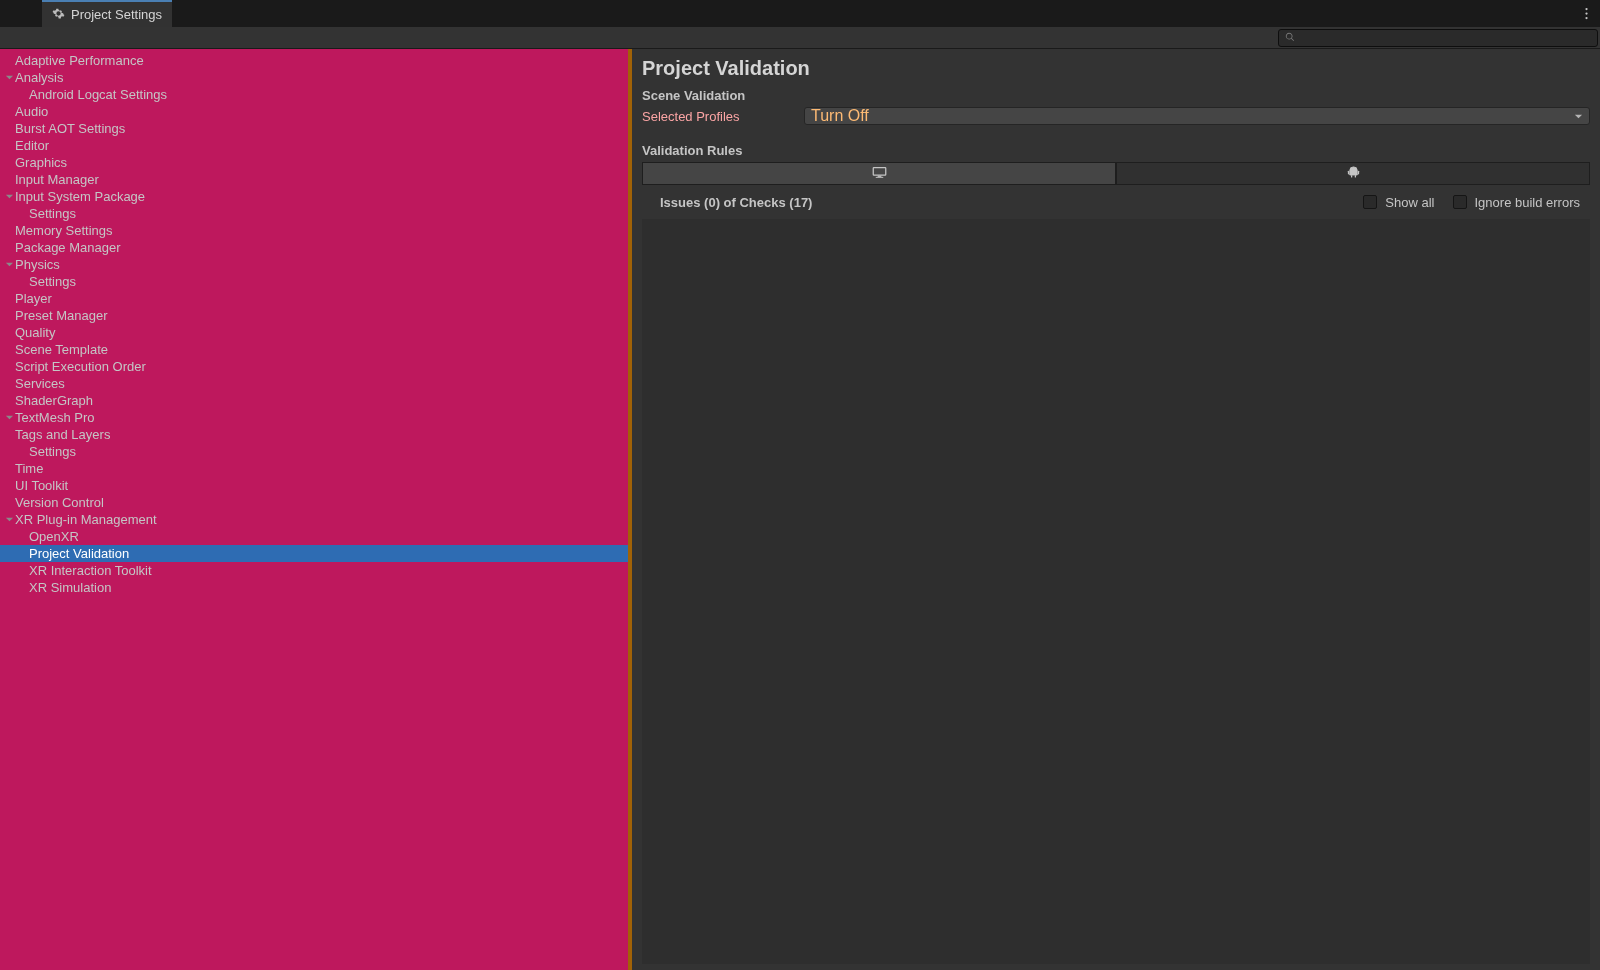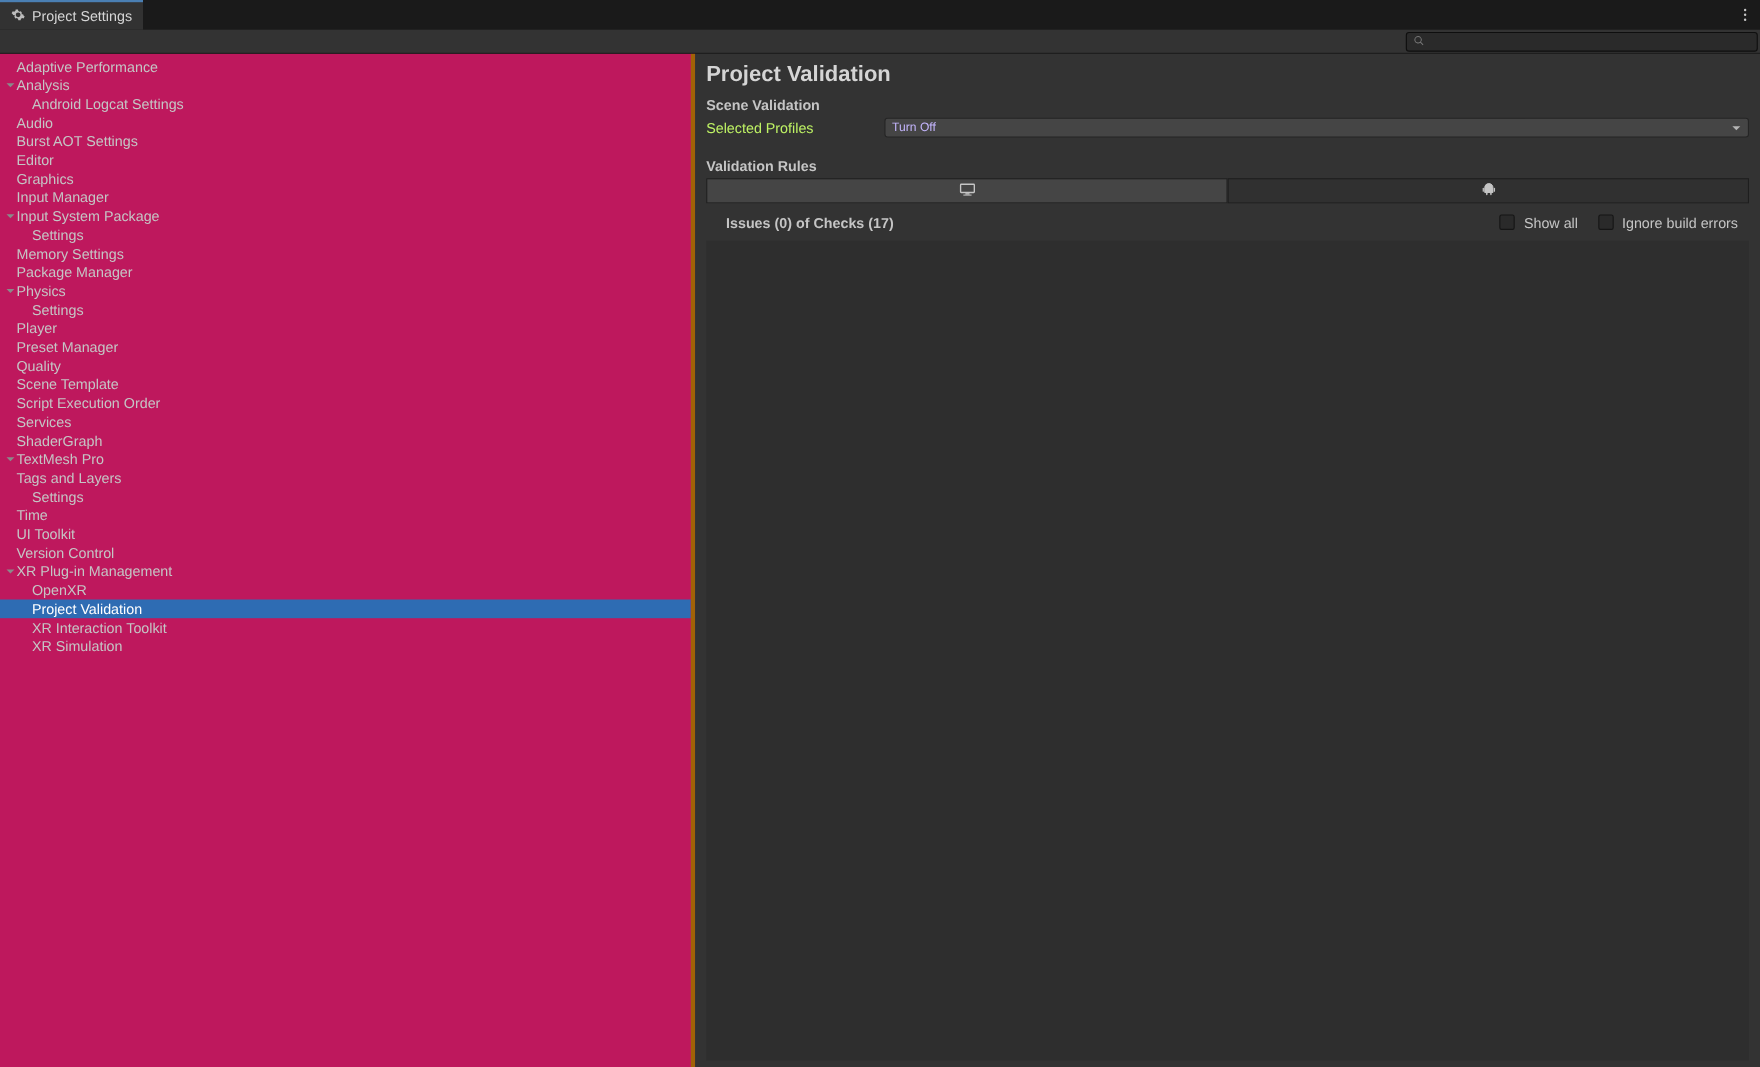--- a/index.html
+++ b/index.html
@@ -1,21 +1,21 @@
 <!DOCTYPE html>
 <html><head>
 <meta charset="utf-8">
 <style>
 * { box-sizing: border-box; margin: 0; padding: 0; }
 html, body { width: 1600px; height: 970px; background: #1e1e1e; font-family: "Segoe UI", Arial, sans-serif; font-size: 13px; color: #c5c5c5; overflow: hidden; }
 
 .window { display: flex; flex-direction: column; width: 100%; height: 100%; background: #333333; }
 
 
-.tab-bar { height: 27px; background: #1a1a1a; display: flex; align-items: stretch; position: relative; }
+.tab-bar { height: 27px; background: #1a1a1a; display: flex; align-items: stretch; position: relative; padding-left: 42px; }
 .tab { display: flex; align-items: center; background: #323232; padding: 0 10px; border-top: 2px solid #4a7fb3; color: #d5d5d5; gap: 6px; }
 .tab svg { width: 13px; height: 13px; fill: #bcbcbc; }
 .tab-spacer { flex: 1; }
 .ctx-menu { width: 28px; display: flex; align-items: center; justify-content: center; color: #c5c5c5; }
 .ctx-menu svg { width: 3px; height: 15px; fill: #c5c5c5; }
 
 
 .search-strip { height: 22px; background: #333333; border-bottom: 1px solid #1a1a1a; display: flex; align-items: center; justify-content: flex-end; padding-right: 2px; }
 .search-box { width: 320px; height: 18px; background: #2a2a2a; border: 1px solid #0e0e0e; border-radius: 3px; display: flex; align-items: center; padding: 0 6px; }
 .search-box svg { width: 10px; height: 10px; fill: #7a7a7a; }
@@ -32,23 +32,23 @@
 .tree-item .arrow svg { width: 9px; height: 9px; fill: #8a8a8a; }
 .tree-item .label { white-space: nowrap; }
 .depth-0 { padding-left: 4px; }
 .depth-1 { padding-left: 18px; }
 
 
 .content { flex: 1; background: #333333; padding: 6px 10px 0 10px; display: flex; flex-direction: column; min-width: 0; }
 .content-title { font-size: 20px; font-weight: 600; color: #d5d5d5; margin: 2px 0 6px 0; }
 .section-head { font-size: 13px; font-weight: 600; color: #c5c5c5; margin-top: 2px; }
 .field-row { display: flex; align-items: center; margin-top: 4px; }
-.field-label { width: 162px; color: #bef264; }
+.field-label { width: 162px; color: #fca5a5; }
 .dropdown { flex: 1; height: 18px; background: #454545; border: 1px solid #252525; border-radius: 3px; display: flex; align-items: center; padding: 0 6px; justify-content: space-between; }
-.dropdown .dd-label { color: #c4b5fd; font-size: 11px; }
+.dropdown .dd-label { color: #fdba74; font-size: 16px; }
 .dropdown .dd-caret svg { width: 9px; height: 9px; fill: #b5b5b5; }
 
 .rules-head { font-size: 13px; font-weight: 600; margin-top: 18px; margin-bottom: 4px; }
 
 .platform-tabs { display: flex; height: 23px; }
 .plat-tab { flex: 1; display: flex; align-items: center; justify-content: center; border: 1px solid #1e1e1e; background: #303030; }
 .plat-tab.active { background: #454545; }
 .plat-tab svg { width: 15px; height: 13px; fill: #c5c5c5; }
 
 .issues-row { display: flex; align-items: center; height: 34px; padding-left: 18px; padding-right: 10px; background: #333333; }

